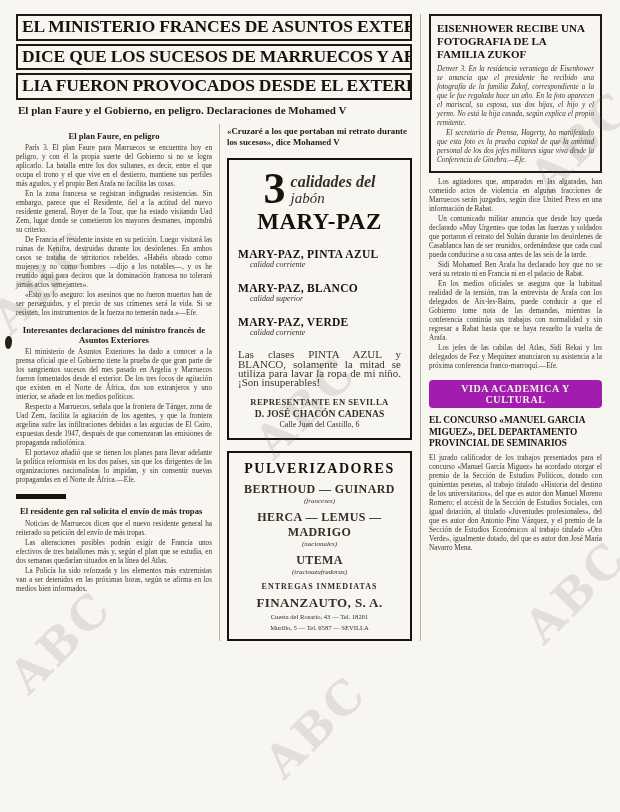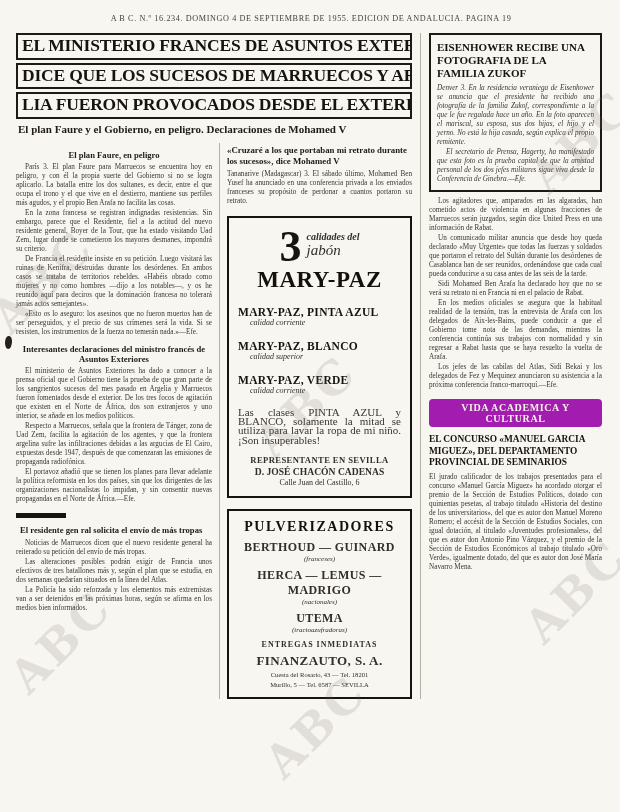--- a/index.html
+++ b/index.html
@@ -48,21 +48,21 @@
   p.body.ital { font-style:italic; }
 
   .quote-head { font-weight:bold; font-size:8.8px; line-height:1.25; margin:2px 0 3px;
                 color:#201c15; }
 
   .ad { border:2px solid #17130d; background:#f8f6f1; position:relative; z-index:2; }
   .mp { margin-top:10px; padding:10px 9px 9px; text-align:center; }
   .mp-top { display:flex; justify-content:center; align-items:flex-start; gap:5px; }
   .mp-num { font-size:44px; font-weight:bold; line-height:0.85; color:#17130d; }
   .mp-words { display:flex; flex-direction:column; align-items:flex-start; padding-top:3px; }
-  .mp-w1 { font-style:italic; font-weight:bold; font-size:10px; line-height:1.1; }
+  .mp-w1 { font-style:italic; font-weight:bold; font-size:16px; line-height:1.1; }
   .mp-w2 { font-style:italic; font-weight:normal; font-size:15px; line-height:1.15; }
   .mp-brand { font-weight:bold; font-size:23px; letter-spacing:0.5px; margin-top:2px;
               color:#14100a; }
   .mp-var { text-align:left; margin-top:13px; }
   .mp-var-name { display:block; font-weight:bold; font-size:11.5px; letter-spacing:0.3px;
                  color:#17130d; }
   .mp-var-q { display:block; font-size:8px; font-style:italic; margin-left:12px; }
   .mp-note { font-size:11px; line-height:9.2px; text-align:justify; margin-top:13px;
              color:#3a362e; }
   .mp-rep { margin-top:10px; }
@@ -97,21 +97,20 @@
 <div class="page">
 
   <span class="wm wm1">ABC</span>
   <span class="wm wm2">ABC</span>
   <span class="wm wm3">ABC</span>
   <span class="wm wm4">ABC</span>
   <span class="wm wm5">ABC</span>
   <span class="wm wm6">ABC</span>
   <div class="ink"></div>
 
-  <div class="topbar">A B C. N.º 16.234. DOMINGO 4 DE SEPTIEMBRE DE 1955. EDICION DE ANDALUCIA. PAGINA 19</div>
 
   <div class="content">
 
     <div class="main-left">
       <div class="headline">
         <span class="hl">EL MINISTERIO FRANCES DE ASUNTOS EXTERIORES</span>
         <span class="hl">DICE QUE LOS SUCESOS DE MARRUECOS Y ARGE-</span>
         <span class="hl">LIA FUERON PROVOCADOS DESDE EL EXTERIOR</span>
       </div>
       <div class="subhead">El plan Faure y el Gobierno, en peligro. Declaraciones de Mohamed V</div>
@@ -131,21 +130,20 @@
 
           <div class="sec-rule"></div>
           <div class="sec-head left">El residente gen ral solicita el envío de más tropas</div>
           <p class="body">Noticias de Marruecos dicen que el nuevo residente general ha reiterado su petición del envío de más tropas.</p>
           <p class="body">Las alteraciones posibles podrán exigir de Francia unos efectivos de tres batallones más y, según el plan que se estudia, en dos semanas quedarían situados en la línea del Atlas.</p>
           <p class="body">La Policía ha sido reforzada y los elementos más extremistas van a ser detenidos en las próximas horas, según se afirma en los medios bien informados.</p>
         </div>
 
         <div class="col-b">
           <div class="quote-head">«Cruzaré a los que portaban mi retrato durante los sucesos», dice Mohamed V</div>
-          <p class="body noind">Tananarive (Madagascar) 3. El sábado último, Mohamed Ben Yusef ha anunciado en una conferencia privada a los enviados franceses su propósito de perdonar a cuantos portaron su retrato.</p>
 
           <div class="ad mp">
             <div class="mp-top">
               <span class="mp-num">3</span>
               <span class="mp-words">
                 <span class="mp-w1">calidades del</span>
                 <span class="mp-w2">jabón</span>
               </span>
             </div>
             <div class="mp-brand">MARY-PAZ</div>

